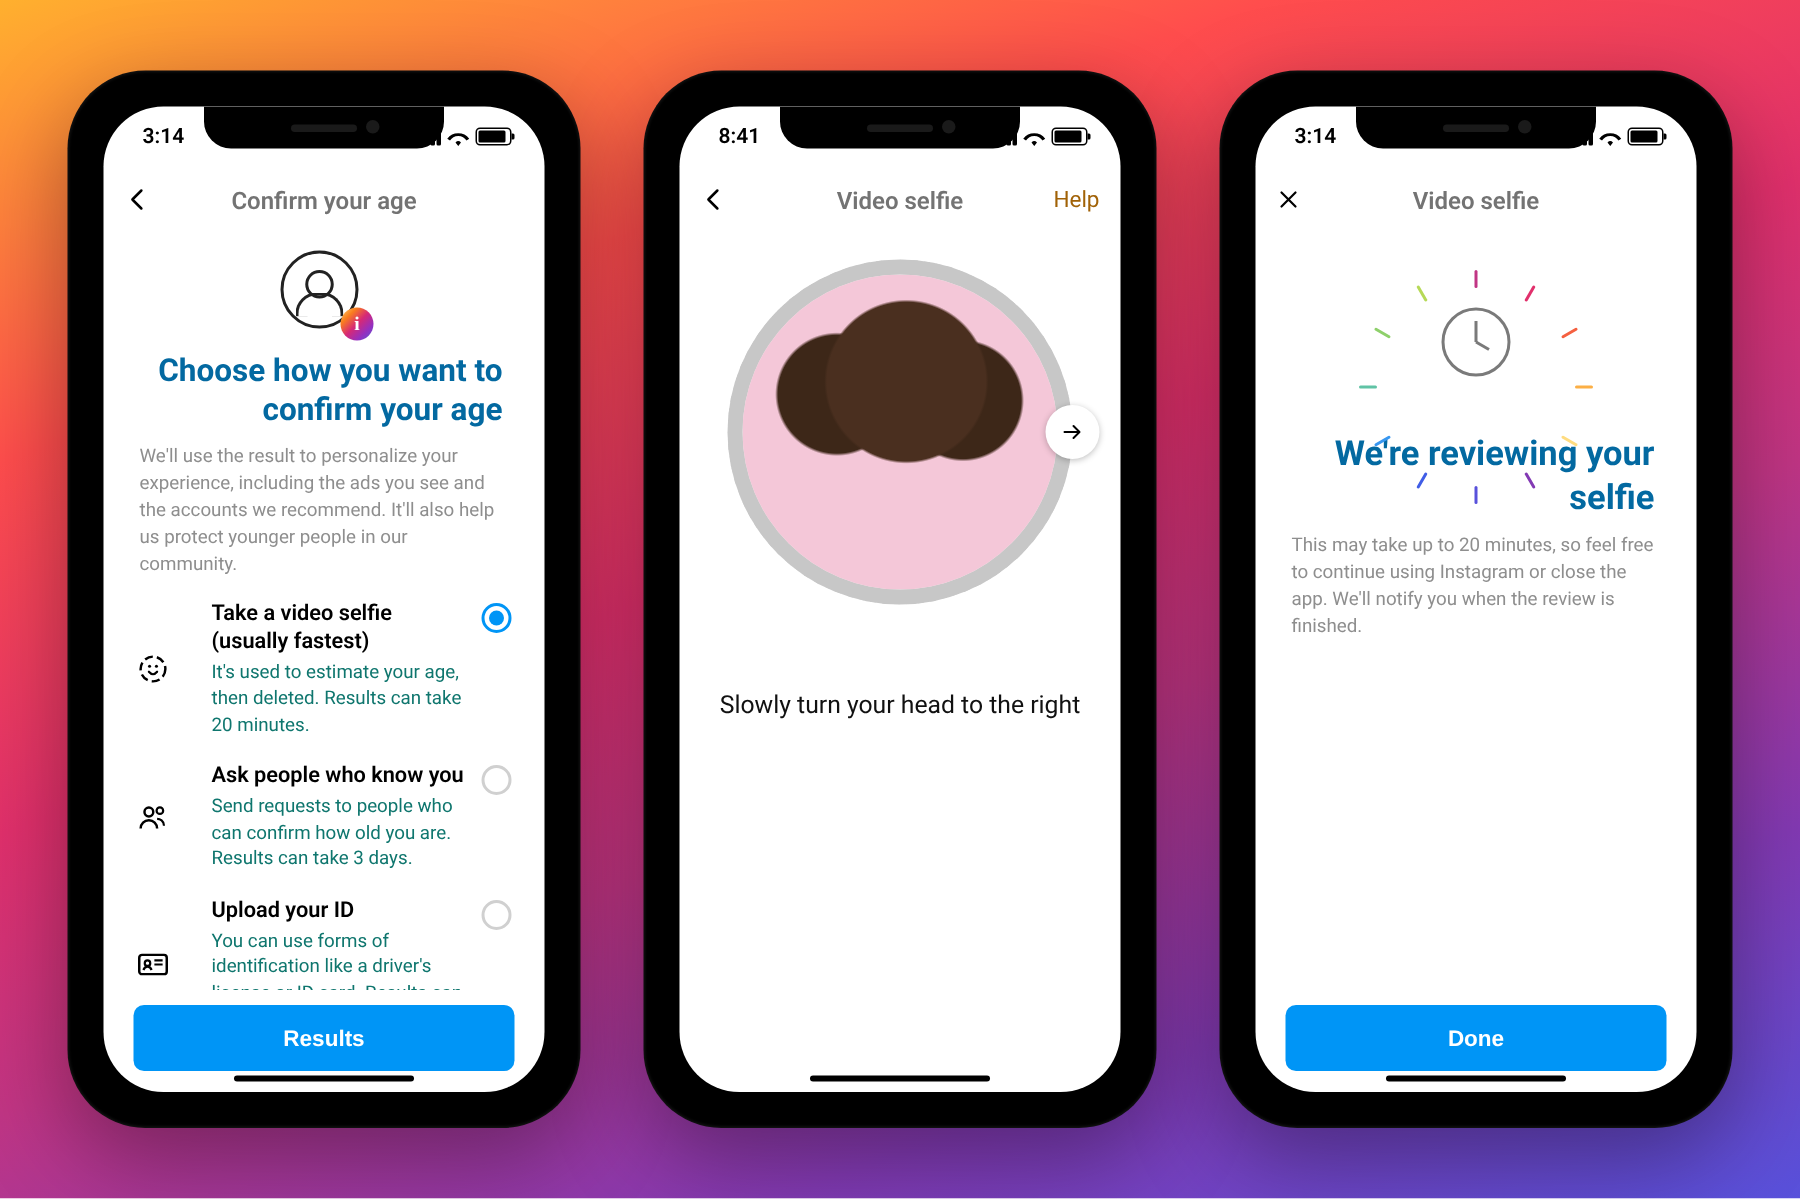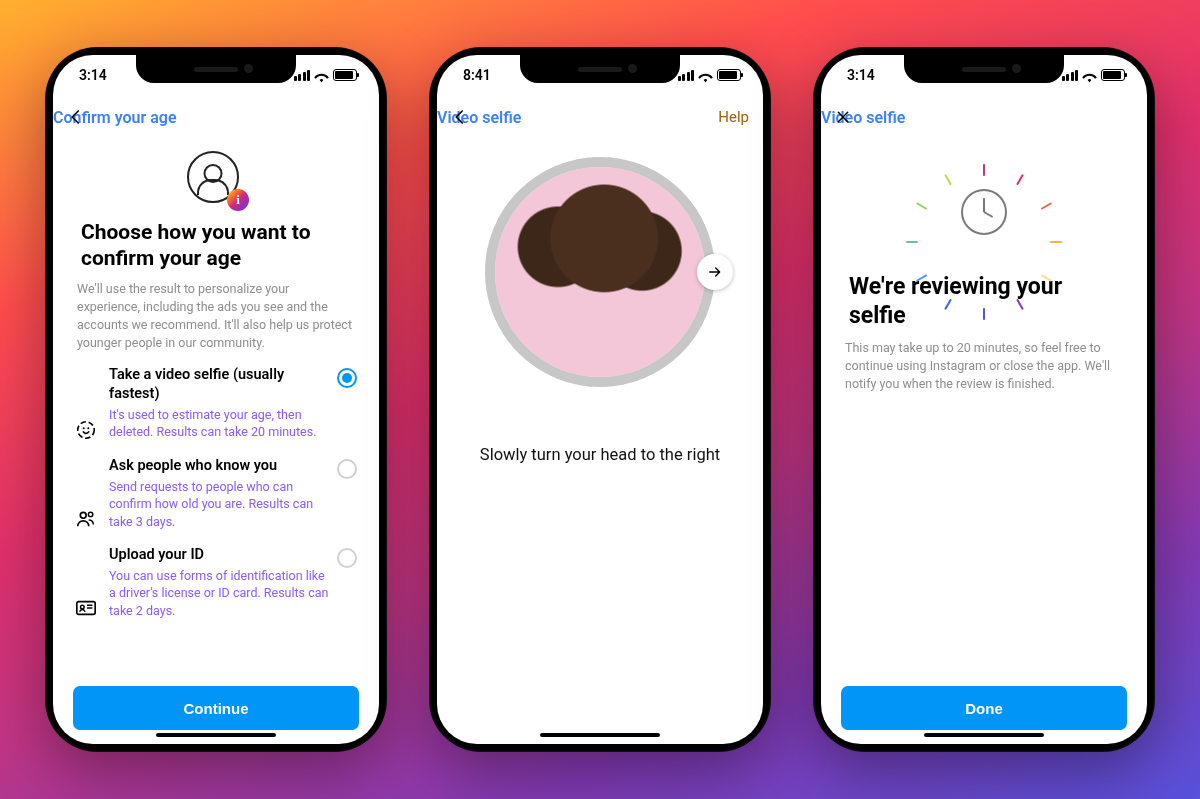--- a/index.html
+++ b/index.html
@@ -4,21 +4,21 @@
 <style>
   * { box-sizing: border-box; margin: 0; padding: 0; }
   html, body { width: 1200px; height: 799px; overflow: hidden; font-family: -apple-system, BlinkMacSystemFont, "Segoe UI", Roboto, Helvetica, Arial, sans-serif; }
   .stage {
     width: 1200px; height: 799px;
     background: linear-gradient(135deg, #f58529 0%, #dd2a7b 30%, #8134af 60%, #515bd4 100%);
     background: linear-gradient(160deg, #ffb02e 0%, #ff4d4d 25%, #e1306c 45%, #c13584 60%, #833ab4 80%, #5851db 100%);
     display: flex; align-items: center; justify-content: center; gap: 42px;
   }
   .phone {
-    width: 342px; height: 705px; background: #000; border-radius: 52px; padding: 8px;
+    width: 342px; height: 705px; background: #000; border-radius: 52px; padding: 24px;
     box-shadow: 0 20px 60px rgba(0,0,0,.35), inset 0 0 2px 1px rgba(255,255,255,.08);
     position: relative;
   }
   .screen {
     width: 100%; height: 100%; background: #fff; border-radius: 40px; overflow: hidden;
     display: flex; flex-direction: column; position: relative;
   }
   .notch {
     position: absolute; top: 0; left: 50%; transform: translateX(-50%);
     width: 160px; height: 28px; background: #000; border-bottom-left-radius: 18px; border-bottom-right-radius: 18px; z-index: 5;
@@ -34,33 +34,33 @@
   .bars span { width:3px; background:#000; border-radius:1px; }
   .bars span:nth-child(1){height:5px} .bars span:nth-child(2){height:7px} .bars span:nth-child(3){height:9px} .bars span:nth-child(4){height:11px}
   .wifi { width:15px; height:11px; position:relative; }
   .wifi svg{width:15px;height:11px;}
   .batt { width:24px; height:12px; border:1px solid #000; border-radius:3px; position:relative; }
   .batt::after{content:"";position:absolute;right:-3px;top:3px;width:2px;height:4px;background:#000;border-radius:0 1px 1px 0;}
   .batt i{position:absolute;left:1px;top:1px;bottom:1px;width:18px;background:#000;border-radius:1px;}
   .navbar {
     height: 44px; display:flex; align-items:center; justify-content:space-between; padding:0 14px; position:relative;
   }
-  .nav-title { position:absolute; left:0; right:0; font-size:16px; font-weight:600; color:#3b82f6; }
+  .nav-title { position:absolute; left:0; right:0; text-align:center; font-size:16px; font-weight:600; color:#737373; }
   .nav-left, .nav-right { width:48px; display:flex; align-items:center; z-index:2; }
   .nav-right { justify-content:flex-end; font-size:15px; color:#a16207; }
   .content { flex:1; overflow:hidden; padding: 6px 22px 0; display:flex; flex-direction:column; }
   .hero { display:flex; justify-content:center; padding: 6px 0 10px; }
-  .title { font-size:21px; font-weight:700; color:#000000; text-align:left; line-height:1.25; padding:0 6px; }
+  .title { font-size:21px; font-weight:700; color:#0369a1; text-align:right; line-height:1.25; padding:0 6px; }
   .subtitle { font-size:12.5px; color:#8e8e8e; text-align:left; line-height:1.45; padding:8px 2px 14px; }
   .options { display:flex; flex-direction:column; gap:16px; }
-  .opt { display:flex; align-items:flex-end; gap:12px; position:relative; padding-right:26px; }
+  .opt { display:flex; align-items:center; gap:28px; position:relative; padding-right:26px; }
   .opt-icon { width:22px; height:22px; flex:0 0 22px; display:flex; align-items:center; justify-content:center; color:#000; }
   .opt-body { flex:1; }
   .opt-title { font-size:14.5px; font-weight:600; color:#000; line-height:1.3; }
-  .opt-desc { font-size:12.5px; color:#8b5cf6; line-height:1.4; margin-top:2px; }
+  .opt-desc { font-size:12.5px; color:#0f766e; line-height:1.4; margin-top:2px; }
   .radio { position:absolute; right:0; top:2px; width:20px; height:20px; border-radius:50%; border:2px solid #d0d0d0; }
   .radio.selected { border-color:#0095f6; }
   .radio.selected::after { content:""; position:absolute; left:3px; top:3px; right:3px; bottom:3px; border-radius:50%; background:#0095f6; }
   .footer { padding: 10px 20px 14px; }
   .primary-btn { width:100%; height:44px; border:none; border-radius:7px; background:#0095f6; color:#fff; font-size:15px; font-weight:600; cursor:pointer; }
   .home-indicator { position:absolute; bottom:7px; left:50%; transform:translateX(-50%); width:120px; height:4px; background:#000; border-radius:3px; }
   
   .selfie-ring { width:230px; height:230px; margin:18px auto 0; position:relative; }
   .ring-bg { width:100%; height:100%; border-radius:50%; background:
       conic-gradient(from -90deg, #c7c7c7 0 100%); padding:10px; position:relative; }
@@ -191,21 +191,21 @@
             </div>
             <div class="opt-body">
               <div class="opt-title">Upload your ID</div>
               <div class="opt-desc">You can use forms of identification like a driver's license or ID card. Results can take 2 days.</div>
             </div>
             <div class="radio"></div>
           </div>
         </div>
       </div>
       <div class="footer">
-        <button class="primary-btn">Continue</button>
+        <button class="primary-btn">Results</button>
       </div>
       <div class="home-indicator"></div>
     </div>
   </div>
 
   <div class="phone">
     <div class="screen">
       <div class="notch"></div>
       <div class="statusbar">
         <span>8:41</span>

